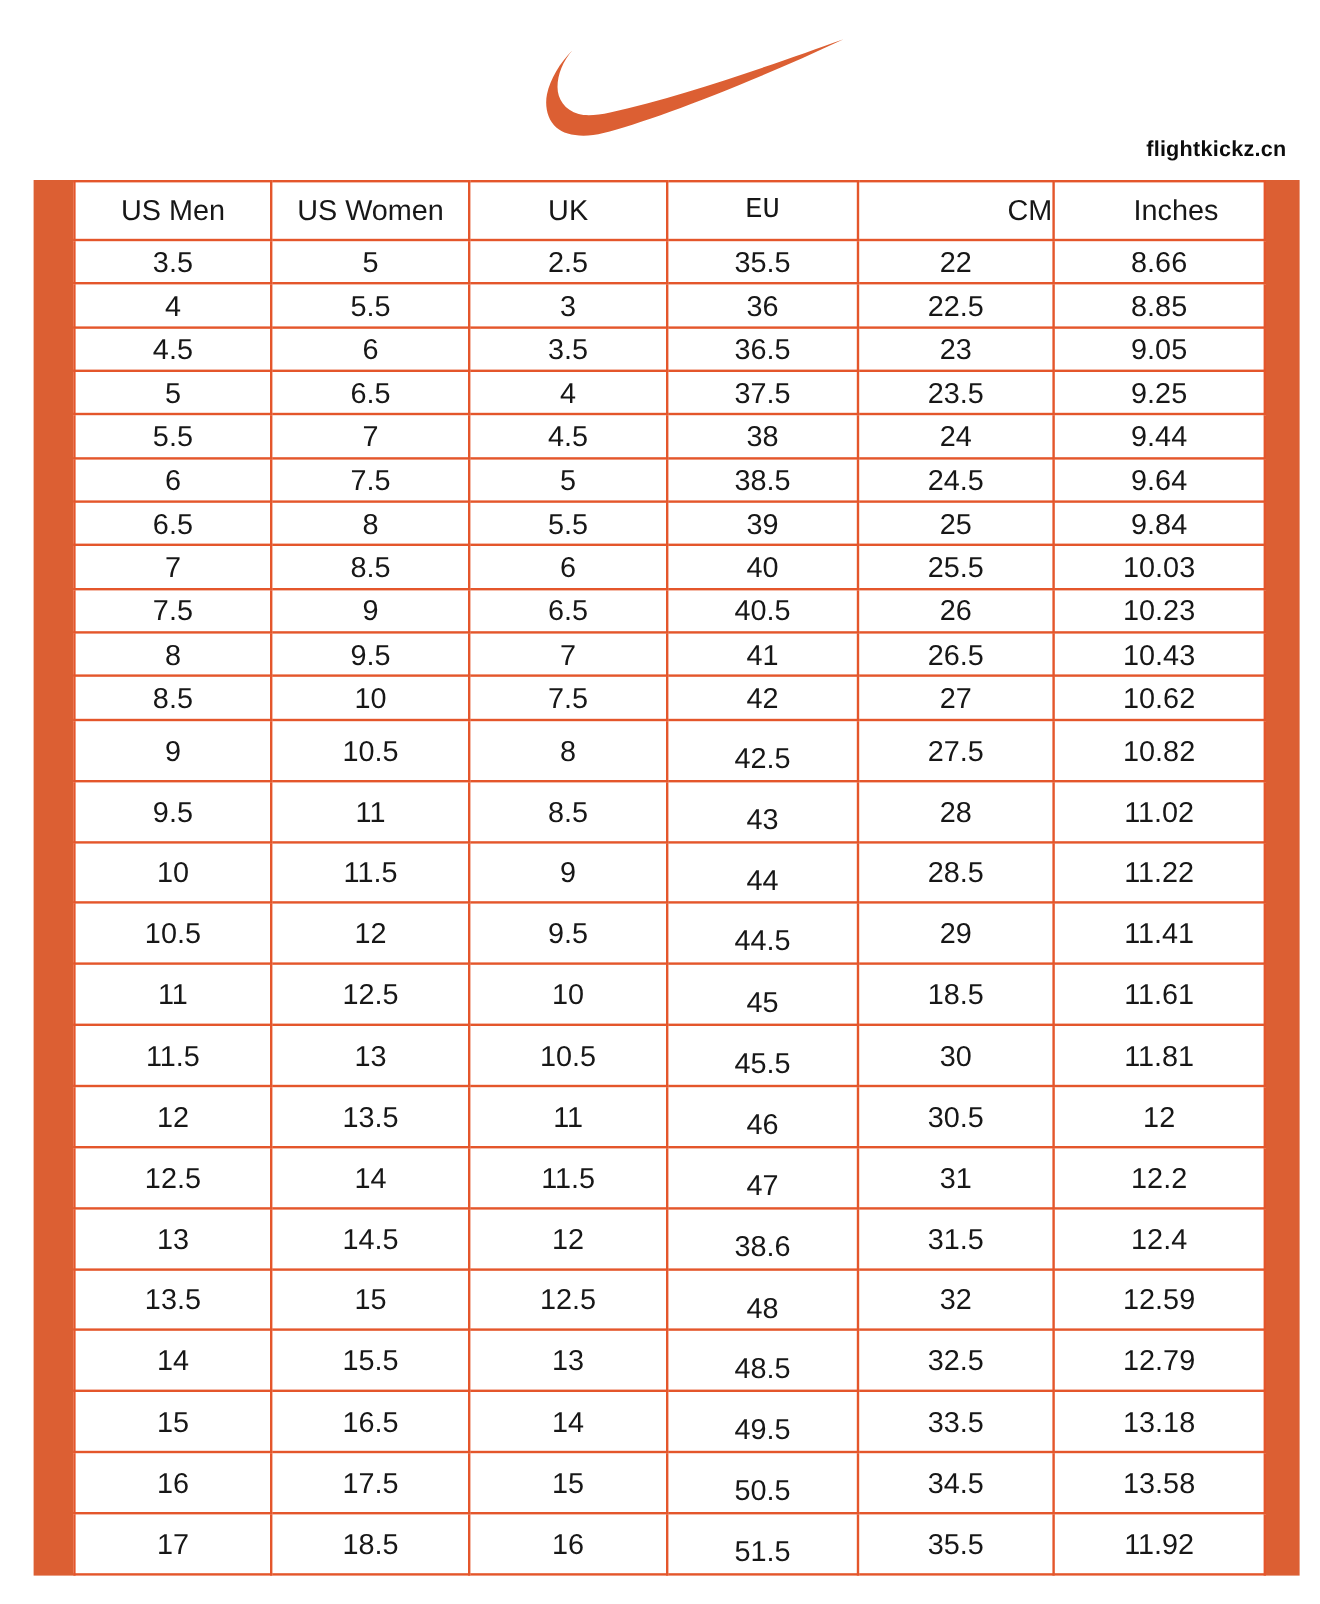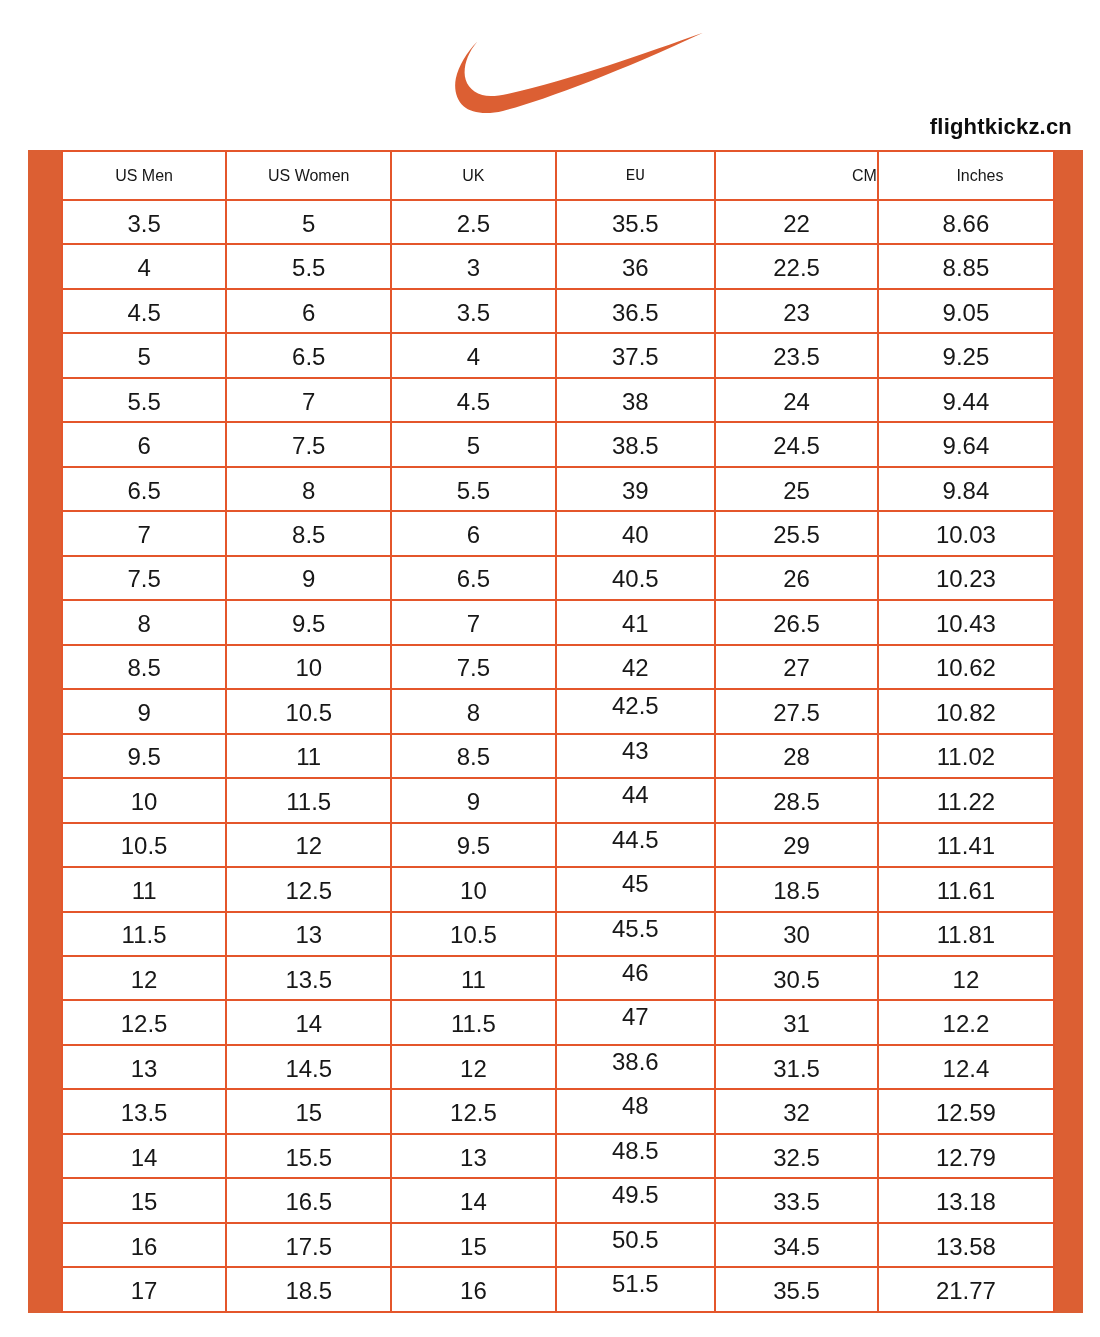--- a/index.html
+++ b/index.html
@@ -19,21 +19,21 @@
     position: absolute;
     left: 453px;
     top: 30px;
     width: 252px;
     height: 88px;
   }
   .website {
     position: absolute;
     top: 114px;
     right: 28px;
-    font-size: 22px;
+    font-size: 18px;
     font-weight: 700;
     letter-spacing: 0.2px;
     color: #0d0d0d;
   }
   .chart-wrap {
     position: absolute;
     left: 28px;
     top: 150px;
     width: 1055px;
     height: 1163px;
@@ -59,32 +59,32 @@
     text-align: center;
     vertical-align: middle;
     padding: 0;
     font-size: 24px;
     color: #171717;
     white-space: nowrap;
   }
   table.size-table thead tr { height: 49px; }
   table.size-table th {
     font-weight: 400;
-    font-size: 16px;
+    font-size: 24px;
   }
   table.size-table th:nth-child(1) { width: 16.55%; }
   table.size-table th:nth-child(2) { width: 16.65%; }
   table.size-table th:nth-child(3) { width: 16.55%; border-radius: 18px; }
   table.size-table th:nth-child(4) { width: 16.10%; font-family: Liberation Mono, monospace; }
   table.size-table th:nth-child(5) { width: 16.40%; text-align: right; }
   table.size-table th:nth-child(6) { width: 17.75%; padding-left: 28px; }
   table.size-table td { padding-top: 3px; }
   table.size-table td.eu-top {
     vertical-align: top;
-    padding-top: 3px;
+    padding-top: 19px;
     line-height: 1.05;
   }
 </style>
 </head>
 <body>
 
 <div class="page">
 
   <svg class="swoosh" viewBox="0 0 250 86" aria-hidden="true">
     <path class="swoosh-path" d="M 248 2
@@ -306,21 +306,21 @@
             <td class="eu-top">50.5</td>
             <td>34.5</td>
             <td>13.58</td>
           </tr>
           <tr>
             <td>17</td>
             <td>18.5</td>
             <td>16</td>
             <td class="eu-top">51.5</td>
             <td>35.5</td>
-            <td>21.77</td>
+            <td>11.92</td>
           </tr>
         </tbody>
     </table>
 
     <div class="accent-bar right"></div>
   </div>
 
 </div>
 
 </body></html>

